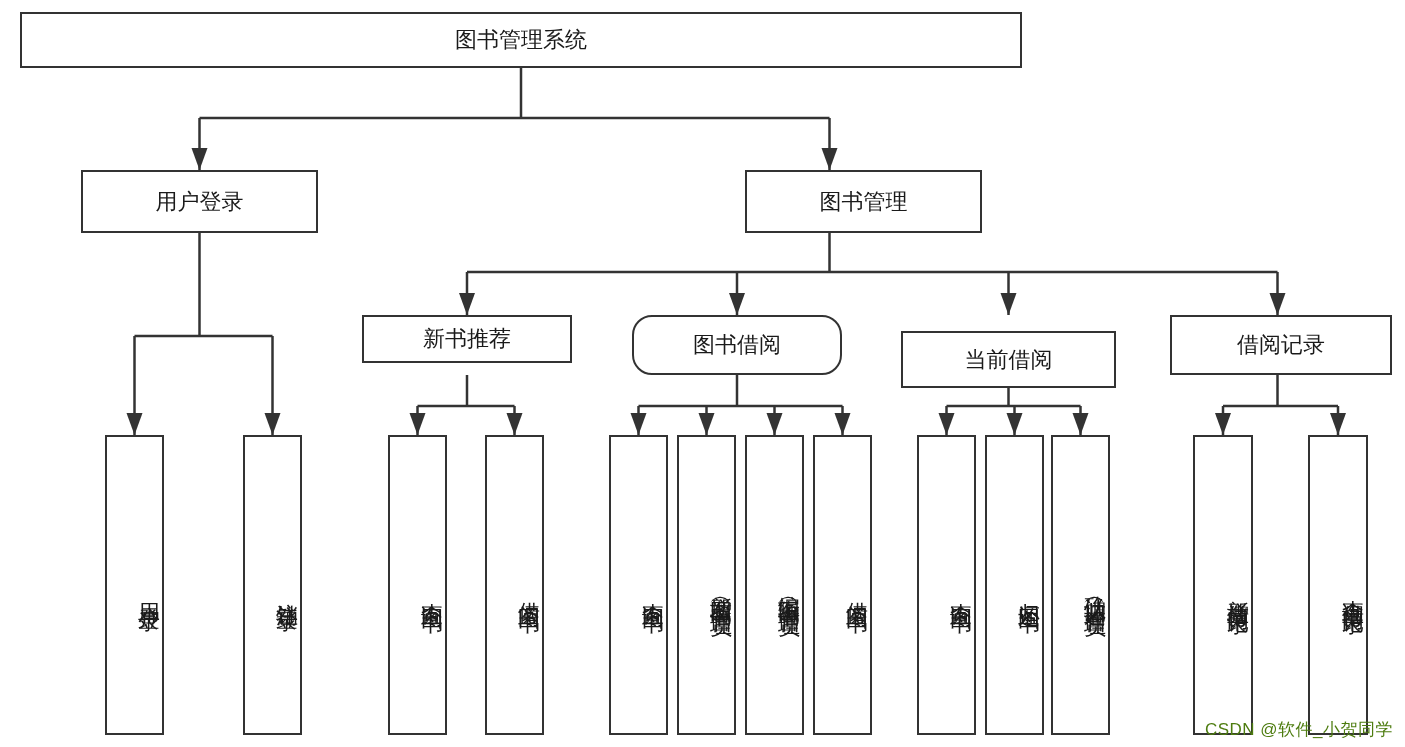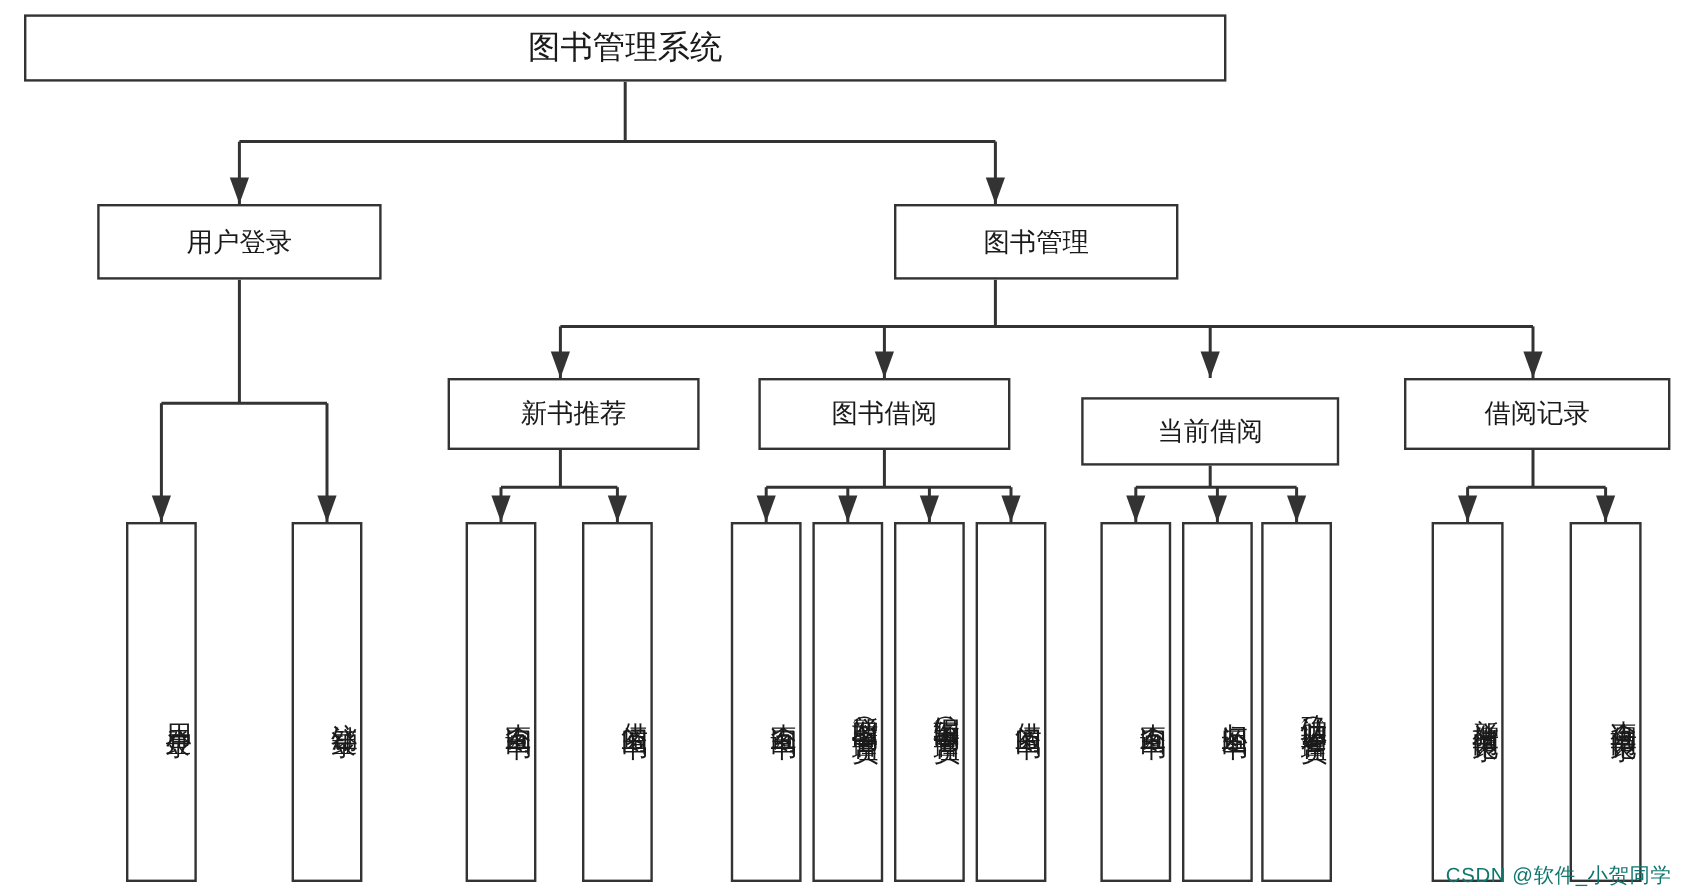--- a/index.html
+++ b/index.html
@@ -29,21 +29,21 @@
     align-items: center;
     justify-content: center;
     color: #1a1a1a;
     line-height: 1.18;
     text-align: center;
   }
   .node.h {
     font-size: 22px;
   }
   .node.root {
-    font-size: 27px;
+    font-size: 22px;
   }
   .node.v {
     font-size: 22px;
     writing-mode: vertical-rl;
     text-orientation: upright;
     padding-top: 12px;
     align-items: flex-start;
     justify-content: center;
     letter-spacing: 2px;
   }
@@ -55,21 +55,21 @@
   }
   .label {
     display: block;
     white-space: nowrap;
   }
   #watermark {
     position: absolute;
     right: 12px;
     bottom: 6px;
     font-size: 17px;
-    color: #0f766e;
+    color: #4d7c0f;
     letter-spacing: 0.5px;
     white-space: nowrap;
     user-select: none;
   }
 </style>
 </head>
 <body>
 
 <div id="canvas">
   <svg id="edges" viewBox="0 0 1405 747">
@@ -129,24 +129,24 @@
   <div id="nodes-layer">
       <div class="node root" style="left: 20px; top: 12px; width: 1002px; height: 56px;">
         <span class="label">图书管理系统</span>
       </div>
       <div class="node h" style="left: 81px; top: 170px; width: 237px; height: 63px;">
         <span class="label">用户登录</span>
       </div>
       <div class="node h" style="left: 745px; top: 170px; width: 237px; height: 63px;">
         <span class="label">图书管理</span>
       </div>
-      <div class="node h" style="left: 362px; top: 315px; width: 210px; height: 60px; margin-left: 11px;">
+      <div class="node h" style="left: 362px; top: 315px; width: 210px; height: 48px;">
         <span class="label">新书推荐</span>
       </div>
-      <div class="node h" style="left: 632px; top: 315px; width: 210px; height: 60px;">
+      <div class="node h" style="left: 632px; top: 315px; width: 210px; height: 60px; border-radius: 20px;">
         <span class="label">图书借阅</span>
       </div>
       <div class="node h" style="left: 901px; top: 331px; width: 215px; height: 57px;">
         <span class="label">当前借阅</span>
       </div>
       <div class="node h" style="left: 1170px; top: 315px; width: 222px; height: 60px;">
         <span class="label">借阅记录</span>
       </div>
       <div class="node v" style="left: 105px; top: 435px; width: 59px; height: 300px;">
         <span class="label">用户登录</span>

